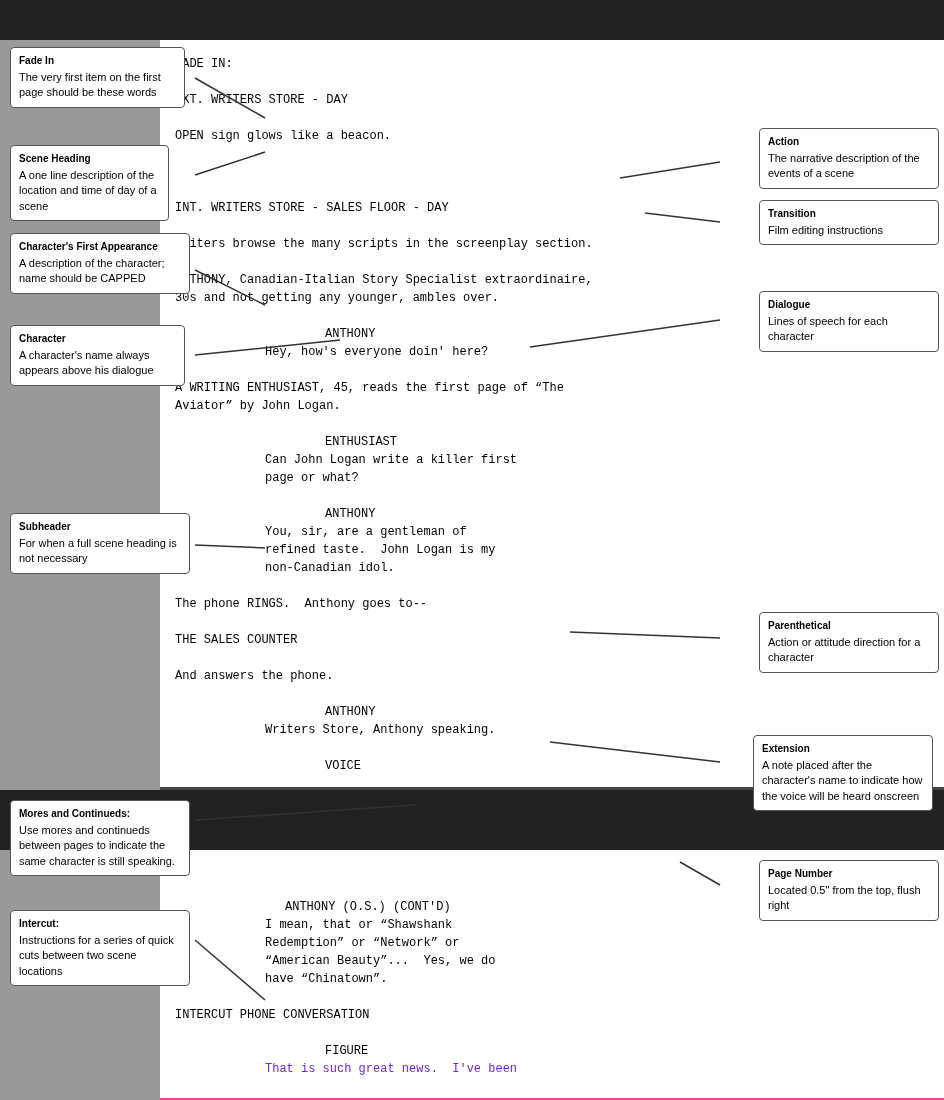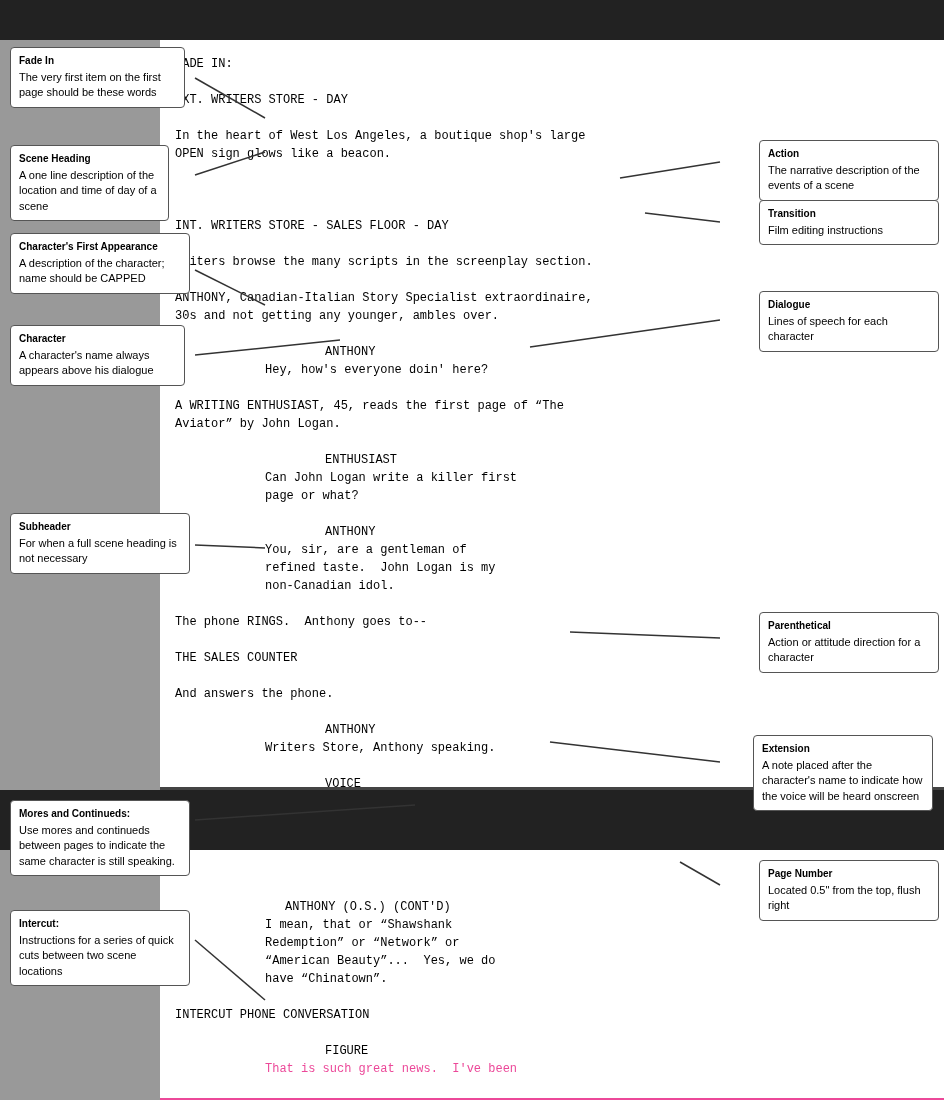--- a/index.html
+++ b/index.html
@@ -149,21 +149,21 @@
   <div class="annotation" style="left:10px; top:800px; width:185px;">
     <span class="ann-title">Mores and Continueds:</span>
     <span>Use mores and continueds between pages to indicate the same character is still speaking.</span>
   </div>
 
   <div class="annotation" style="left:10px; top:910px; width:185px;">
     <span class="ann-title">Intercut:</span>
     <span>Instructions for a series of quick cuts between two scene locations</span>
   </div>
 
-  <div class="annotation" style="right:5px; top:140px; width:185px;">
+  <div class="annotation" style="right:5px; top:128px; width:185px;">
     <span class="ann-title">Action</span>
     <span>The narrative description of the events of a scene</span>
   </div>
 
   <div class="annotation" style="right:5px; top:200px; width:185px;">
     <span class="ann-title">Transition</span>
     <span>Film editing instructions</span>
   </div>
 
   <div class="annotation" style="right:5px; top:291px; width:185px;">
@@ -186,21 +186,20 @@
     <span>Located 0.5" from the top, flush right</span>
   </div>
 
   <div style="position:absolute; left:160px; right:0; top:40px; height:750px; background:#fff; padding:15px 20px 15px 15px; overflow:hidden; border-bottom:3px solid #444;">
     <div style="font-family:'Courier New',Courier,monospace; font-size:12px; line-height:1.55;">
 
       <div class="screenplay-line">FADE IN:</div>
       <div class="screenplay-line">&nbsp;</div>
       <div class="screenplay-line">EXT. WRITERS STORE - DAY</div>
       <div class="screenplay-line">&nbsp;</div>
-      <div class="screenplay-line">In the heart of West Los Angeles, a boutique shop's large</div>
       <div class="screenplay-line">OPEN sign glows like a beacon.</div>
       <div class="screenplay-line">&nbsp;</div>
       <div class="screenplay-line" style="text-align:right; padding-right:60px;">DISSOLVE TO:</div>
       <div class="screenplay-line">&nbsp;</div>
       <div class="screenplay-line">INT. WRITERS STORE - SALES FLOOR - DAY</div>
       <div class="screenplay-line">&nbsp;</div>
       <div class="screenplay-line">Writers browse the many scripts in the screenplay section.</div>
       <div class="screenplay-line">&nbsp;</div>
       <div class="screenplay-line">ANTHONY, Canadian-Italian Story Specialist extraordinaire,</div>
       <div class="screenplay-line">30s and not getting any younger, ambles over.</div>
@@ -241,18 +240,18 @@
       <div class="screenplay-line">&nbsp;</div>
       <div class="screenplay-line" style="padding-left:110px;">ANTHONY (O.S.) (CONT'D)</div>
       <div class="screenplay-line" style="padding-left:90px;">I mean, that or “Shawshank</div>
       <div class="screenplay-line" style="padding-left:90px;">Redemption” or “Network” or</div>
       <div class="screenplay-line" style="padding-left:90px;">“American Beauty”...  Yes, we do</div>
       <div class="screenplay-line" style="padding-left:90px;">have “Chinatown”.</div>
       <div class="screenplay-line">&nbsp;</div>
       <div class="screenplay-line">INTERCUT PHONE CONVERSATION</div>
       <div class="screenplay-line">&nbsp;</div>
       <div class="screenplay-line" style="padding-left:150px;">FIGURE</div>
-      <div class="screenplay-line" style="padding-left:90px; color:#ec4899;">That is such great news.  I've been</div>
+      <div class="screenplay-line" style="padding-left:90px; color:#6d28d9;">That is such great news.  I've been</div>
 
     </div>
   </div>
 
 </div>
 
 </body></html>

